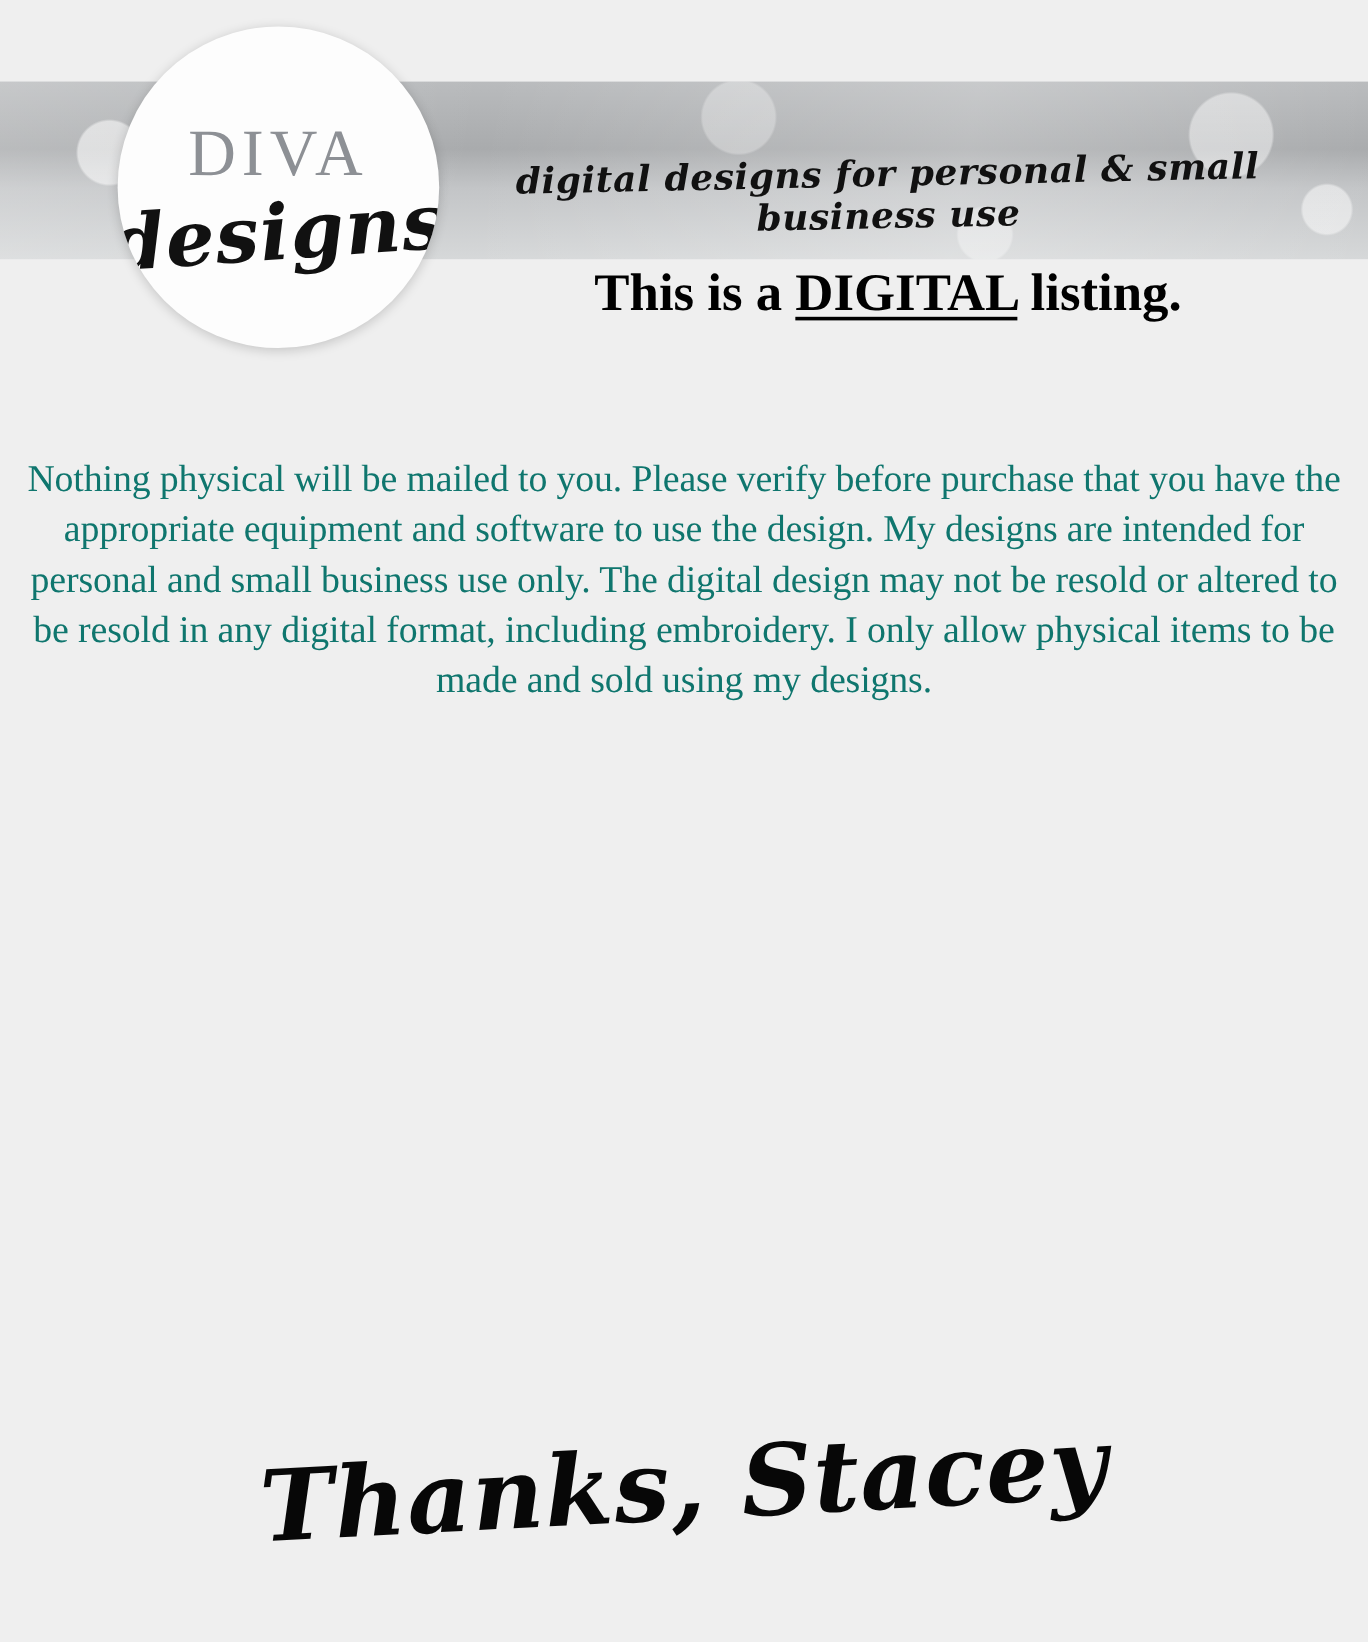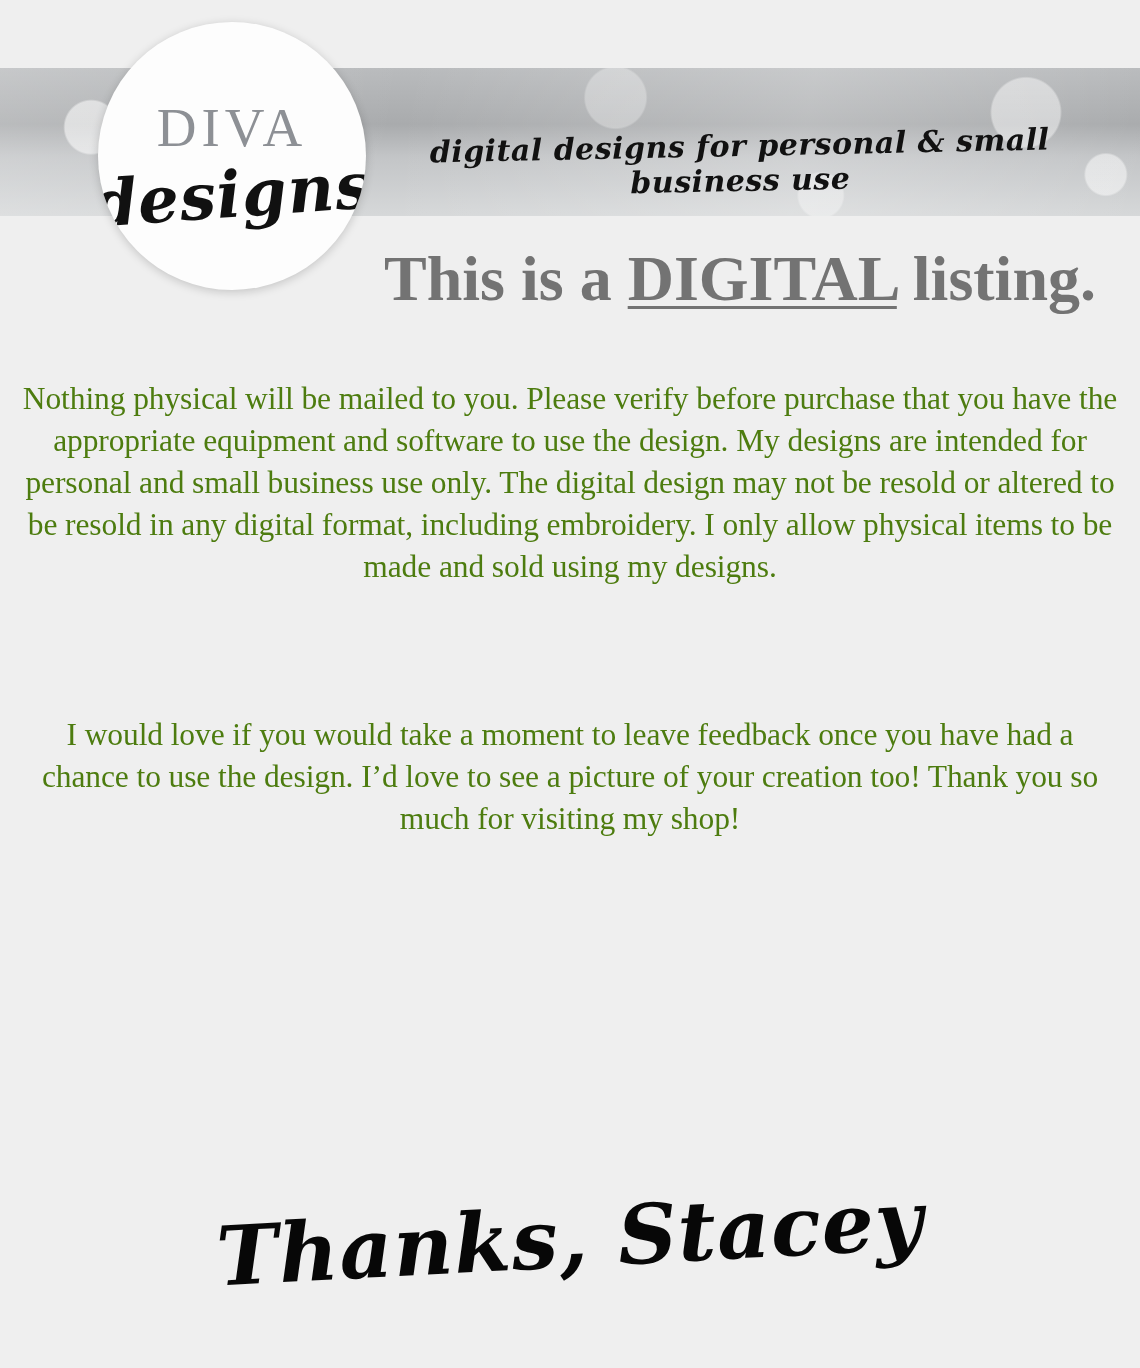--- a/index.html
+++ b/index.html
@@ -94,43 +94,43 @@
     color: #111;
     margin-top: -18px;
     transform: rotate(-4deg);
     letter-spacing: 1px;
   }
 
   
   .headline {
     position: absolute;
     left: 370px;
-    top: 242px;
+    top: 218px;
     width: 740px;
     text-align: center;
     font-family: "Liberation Serif", serif;
-    font-size: 64px;
+    font-size: 44px;
     font-weight: 700;
-    color: #737373;
+    color: #000000;
     letter-spacing: 0px;
   }
   .headline .u {
     text-decoration: underline;
     text-underline-offset: 6px;
     text-decoration-thickness: 3px;
   }
 
   
   .body {
     position: absolute;
     left: 20px;
     top: 378px;
     width: 1100px;
     text-align: center;
-    color: #4d7c0f;
+    color: #0f766e;
     font-family: "Liberation Serif", serif;
     font-size: 31.5px;
     line-height: 42px;
     letter-spacing: -0.1px;
   }
   .body p { margin: 0; }
   .para-gap { height: 42px; }
 
   
   .signature {
@@ -164,16 +164,15 @@
 
 <div class="headline">
   <span>This is a </span><span class="u">DIGITAL</span><span> listing.</span>
 </div>
 
 <div class="body">
   <p>Nothing physical will be mailed to you.   Please verify before purchase that you have the appropriate equipment and software to use the design.  My designs are intended for personal and small business use only.  The digital design may not be resold or altered to be resold in any digital format, including embroidery. I only allow physical items to be made and sold using my designs.</p>
   <div class="para-gap"></div>
   <div class="para-gap"></div>
   <div class="para-gap"></div>
-  <p>I would love if you would take a moment to leave feedback once you have had a chance to use the design.  I’d love to see a picture of your creation too!  Thank you so much for visiting my shop!</p>
 </div>
 
 <div class="signature">Thanks, Stacey</div>
 
 </body></html>

